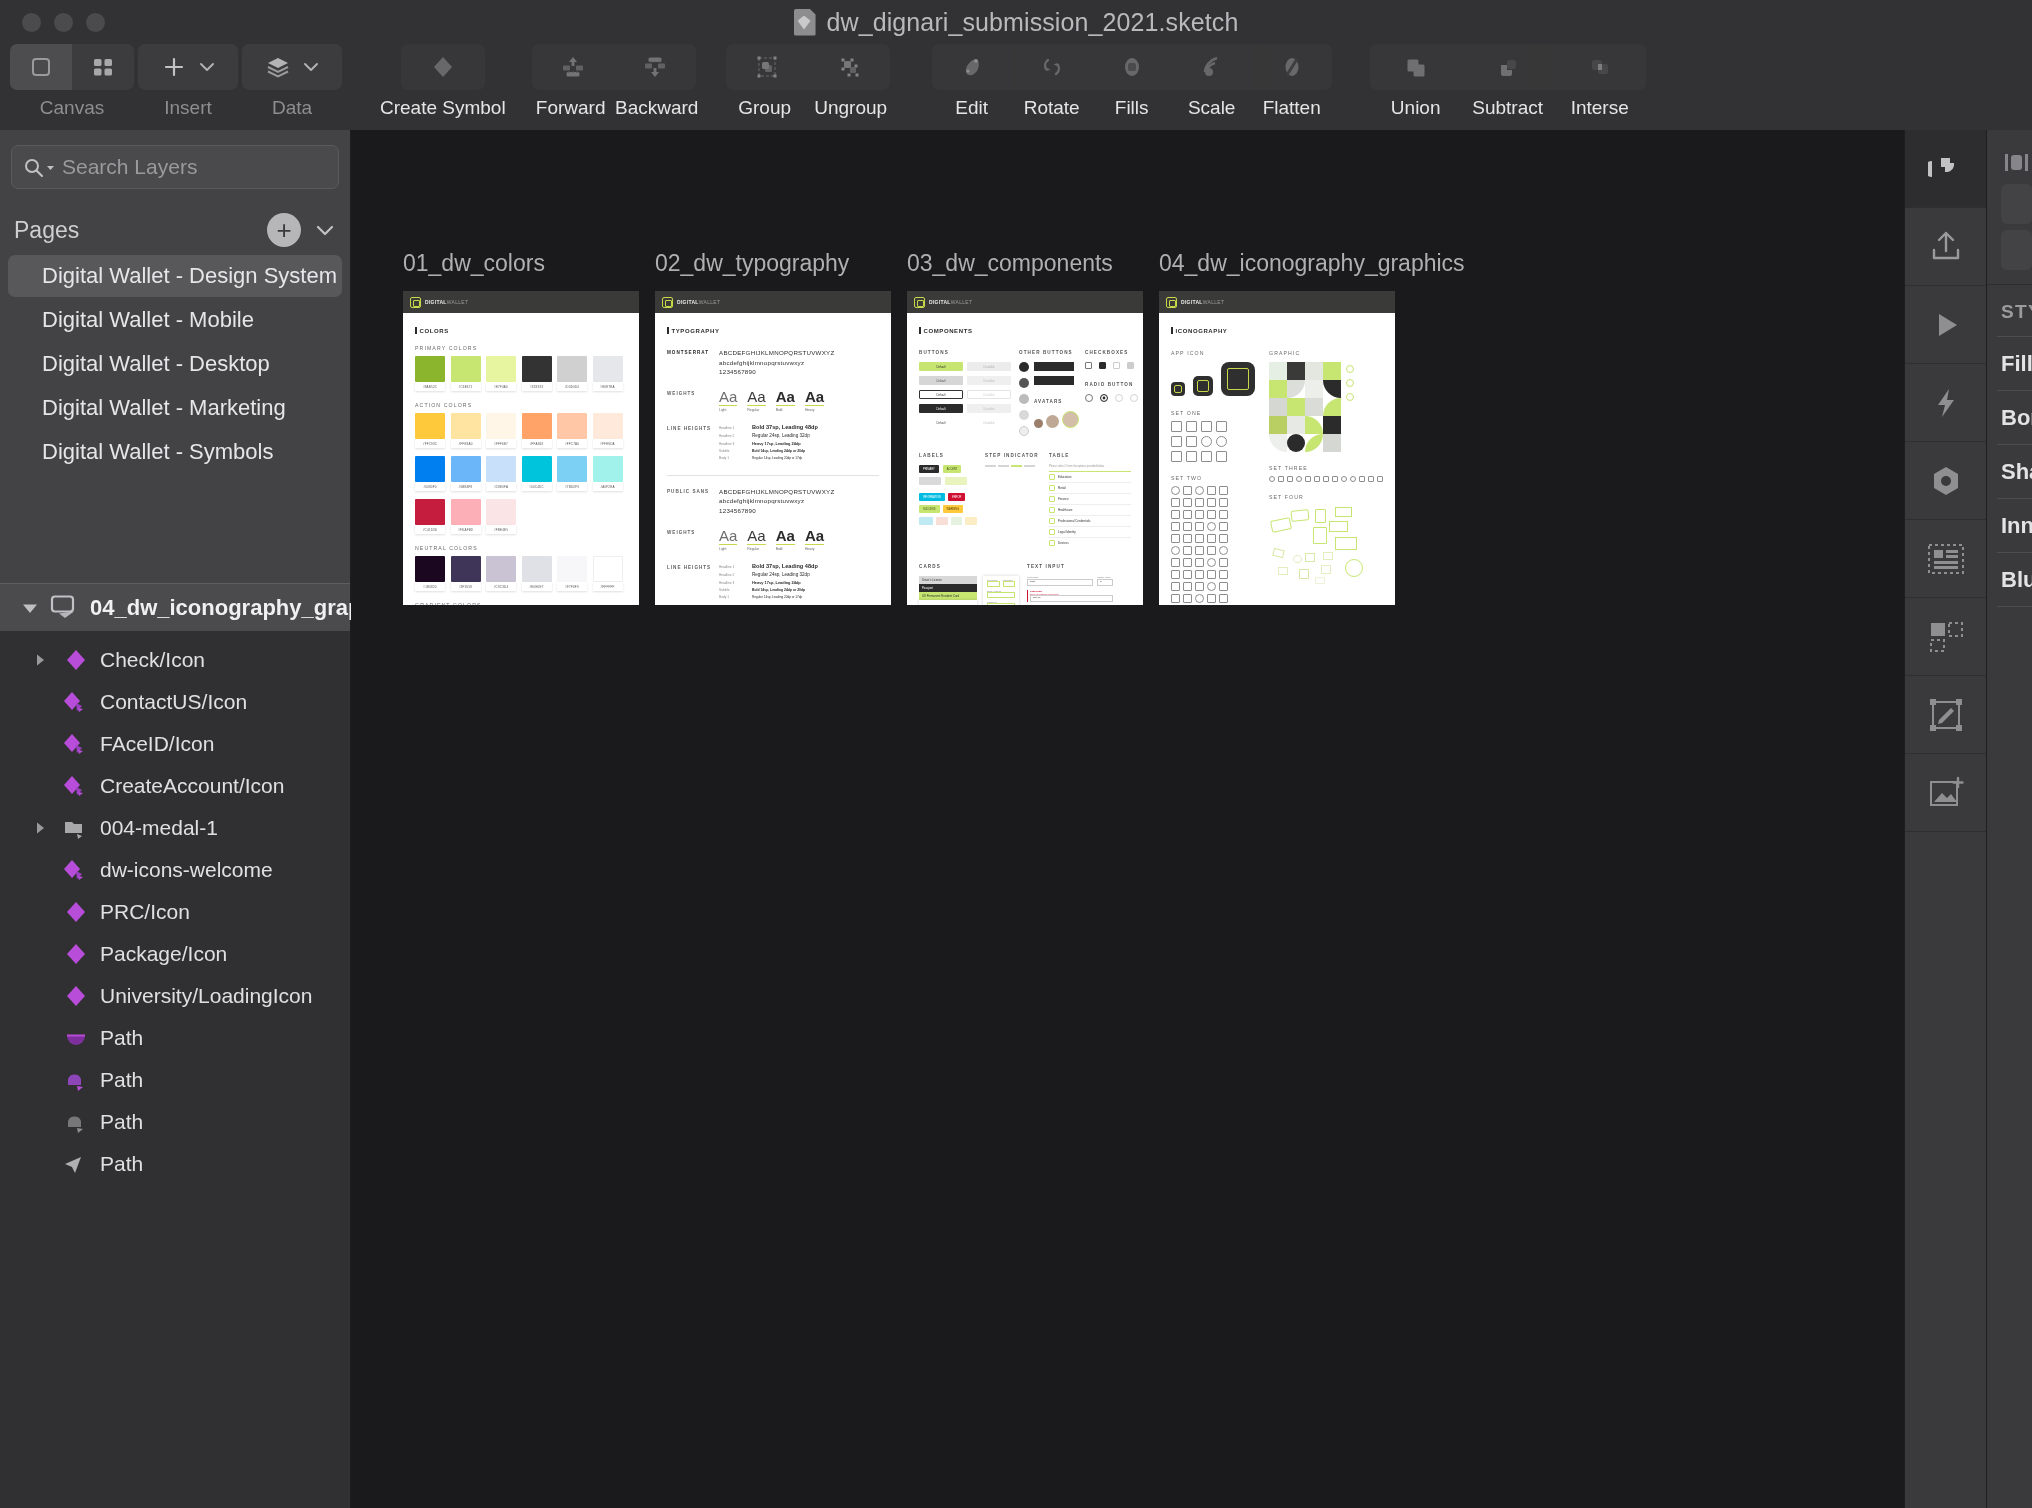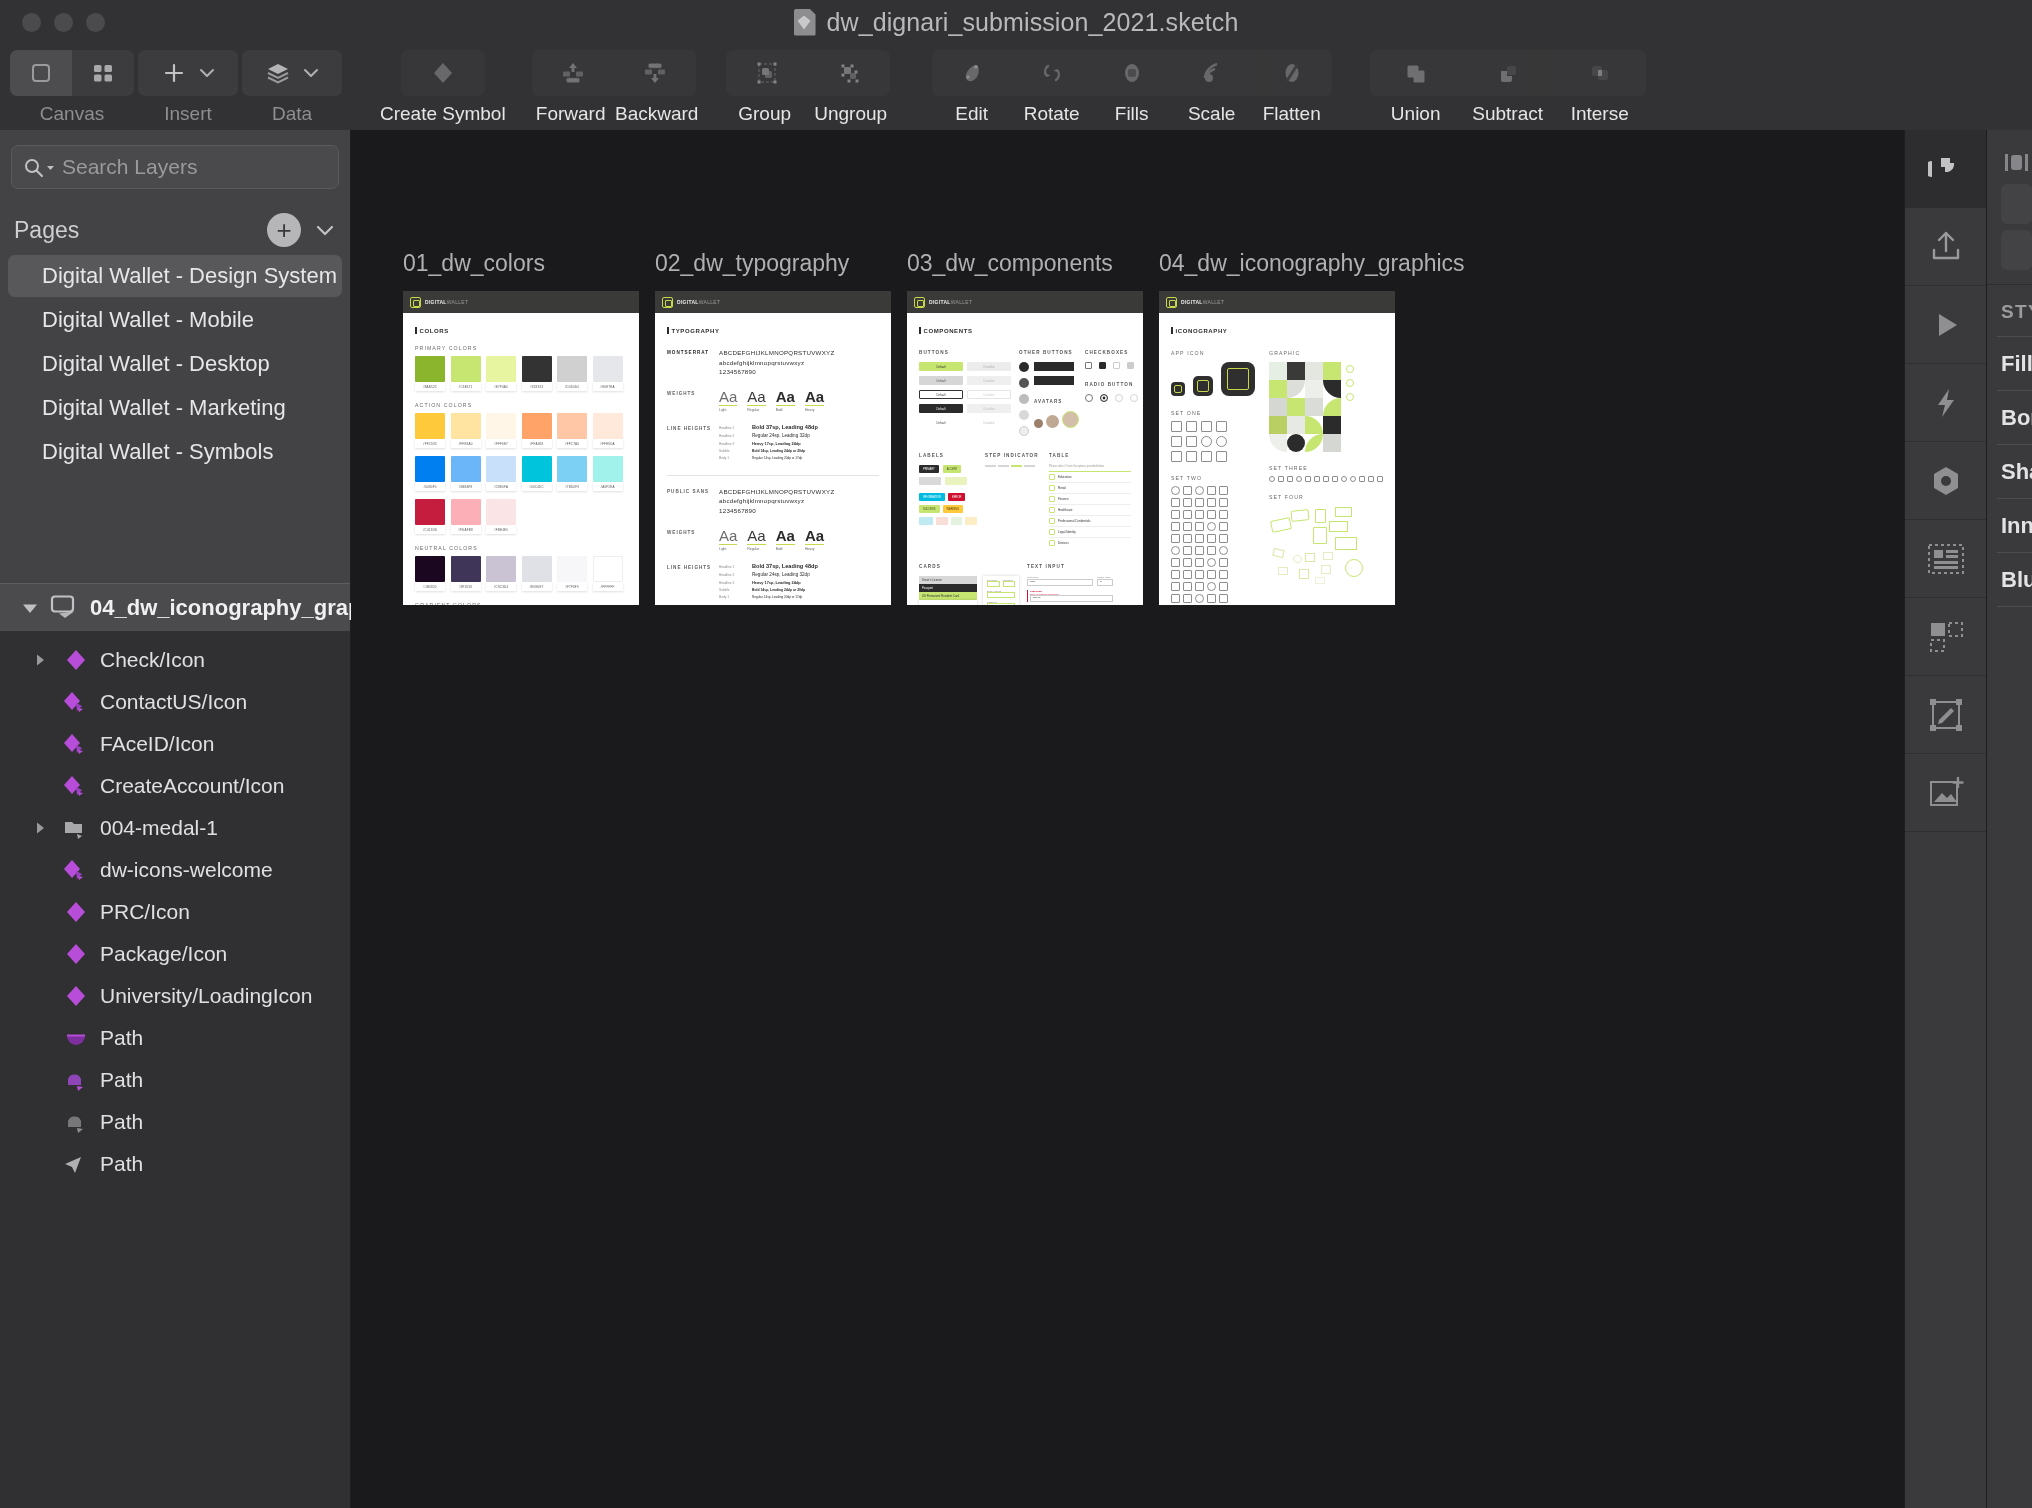--- a/index.html
+++ b/index.html
@@ -32,21 +32,21 @@
   .doc-icon .gem {
     position: absolute; left: 4px; top: 7px; width: 13px; height: 14px;
     background: #c9c9cc;
     clip-path: polygon(50% 0, 100% 38%, 50% 100%, 0 38%);
   }
   .doc-title span { font-size: 25px; color: #b9b9bc; letter-spacing: .1px; }
 
   
   .toolbar {
     height: 86px; background: #323234; flex: none;
-    display: flex; align-items: center; padding: 0 0 0 10px;
+    display: flex; align-items: flex-start; padding: 0 0 0 10px;
     position: relative; overflow: hidden;
   }
   .tgroup { display: flex; flex-direction: column; align-items: center; margin-right: 4px; }
   .tbtns { display: flex; }
   .tbtn {
     height: 46px; min-width: 62px; display: flex; align-items: center; justify-content: center;
     background: #3c3c3e; color: #a6a6a9;
   }
   .tbtn.active { background: #4d4d50; }
   .tbtn.first { border-radius: 7px 0 0 7px; }

